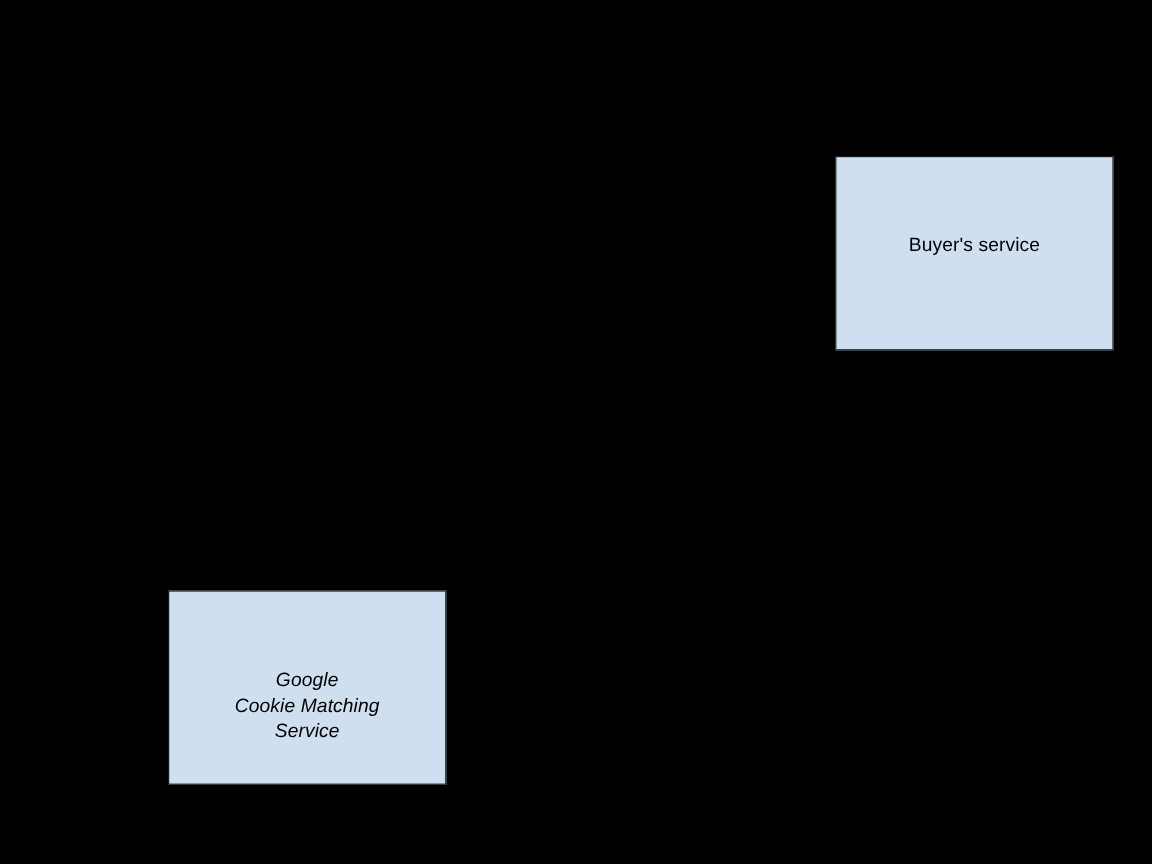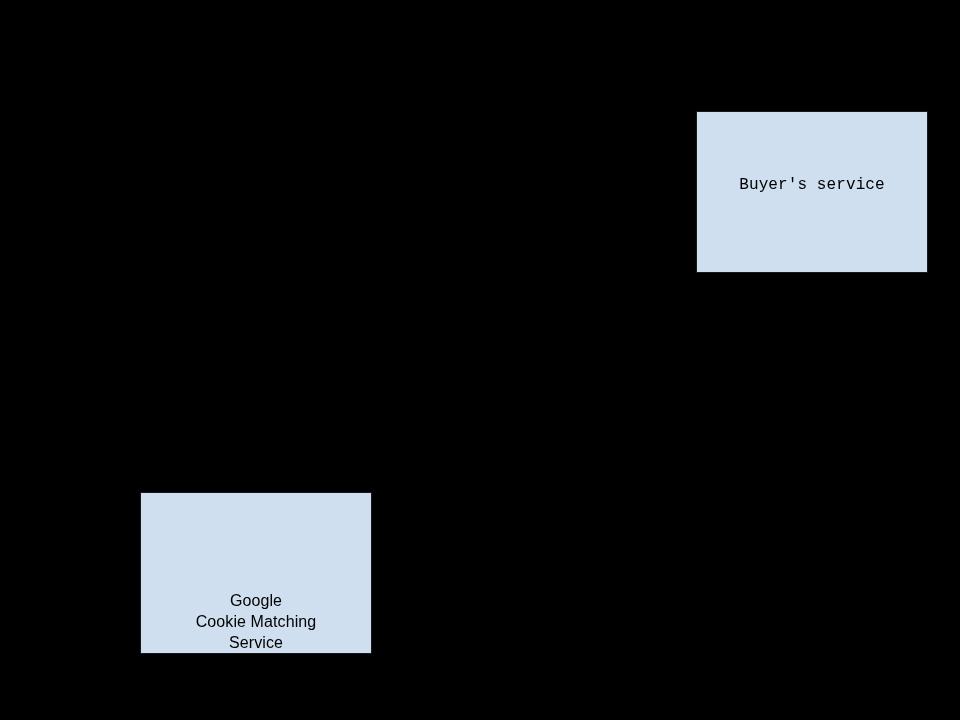--- a/index.html
+++ b/index.html
@@ -43,35 +43,35 @@
     left: 136px;
     top: 115px;
     width: 232px;
     height: 162px;
     justify-content: flex-start;
     padding-top: 41px;
   }
   
   #node-buyers-service {
     left: 696px;
-    top: 111px;
+    top: 130px;
     width: 232px;
     height: 162px;
     justify-content: flex-start;
     padding-top: 63px;
-    font-family: Liberation Mono, monospace;
   }
   
   #node-google-cms {
     left: 140px;
     top: 492px;
     width: 232px;
     height: 162px;
-    justify-content: flex-end;
+    justify-content: center;
     padding-top: 31px;
+    font-style: italic;
   }
 </style>
 </head>
 <body>
 
 <div id="diagram-canvas">
 
 
   <div class="node-box" id="node-buyers-service">
     <div class="node-label">Buyer's service</div>

